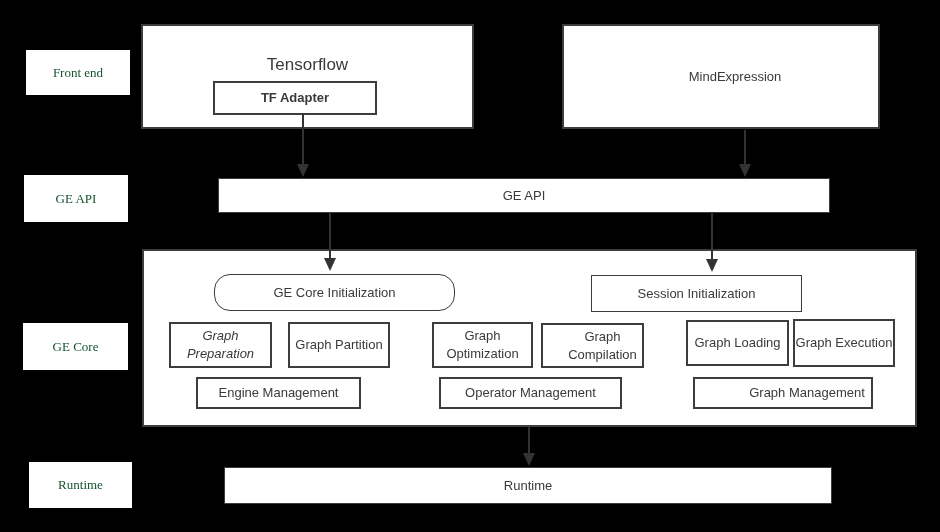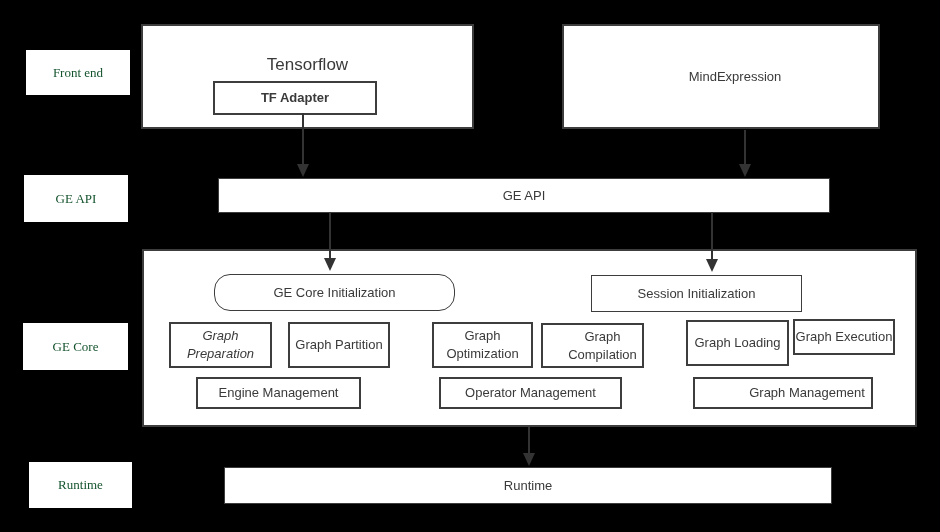--- a/index.html
+++ b/index.html
@@ -87,21 +87,21 @@
   <div class="box" style="left:142px; top:249px; width:775px; height:178px; display:block;">
 
     <div class="box thin-border" style="left:70px; top:23px; width:241px; height:37px;border-radius:16px;">GE Core Initialization</div>
     <div class="box thin-border" style="left:447px; top:24px; width:211px; height:37px;">Session Initialization</div>
 
     <div class="box" style="left:25px; top:71px; width:103px; height:46px;font-style:italic;">Graph Preparation</div>
     <div class="box" style="left:144px; top:71px; width:102px; height:46px;">Graph Partition</div>
     <div class="box" style="left:288px; top:71px; width:101px; height:46px;">Graph Optimization</div>
     <div class="box" style="left:397px; top:72px; width:103px; height:45px;padding-left:20px;">Graph Compilation</div>
     <div class="box" style="left:522px; top:69px; width:103px; height:46px;margin-left:20px;">Graph Loading</div>
-    <div class="box" style="left:649px; top:68px; width:102px; height:36px;">Graph Execution</div>
+    <div class="box" style="left:649px; top:68px; width:102px; height:48px;">Graph Execution</div>
 
     <div class="box" style="left:52px; top:126px; width:165px; height:32px;">Engine Management</div>
     <div class="box" style="left:295px; top:126px; width:183px; height:32px;">Operator Management</div>
     <div class="box" style="left:549px; top:126px; width:180px; height:32px;padding-left:48px;">Graph Management</div>
   </div>
 
   <div class="box thin-border" style="left:224px; top:467px; width:608px; height:37px;">Runtime</div>
 
   <div class="arrow-line" style="left:302px; top:113px; height:51px;"></div>
   <div class="arrow-head" style="left:297px; top:164px;"></div>

